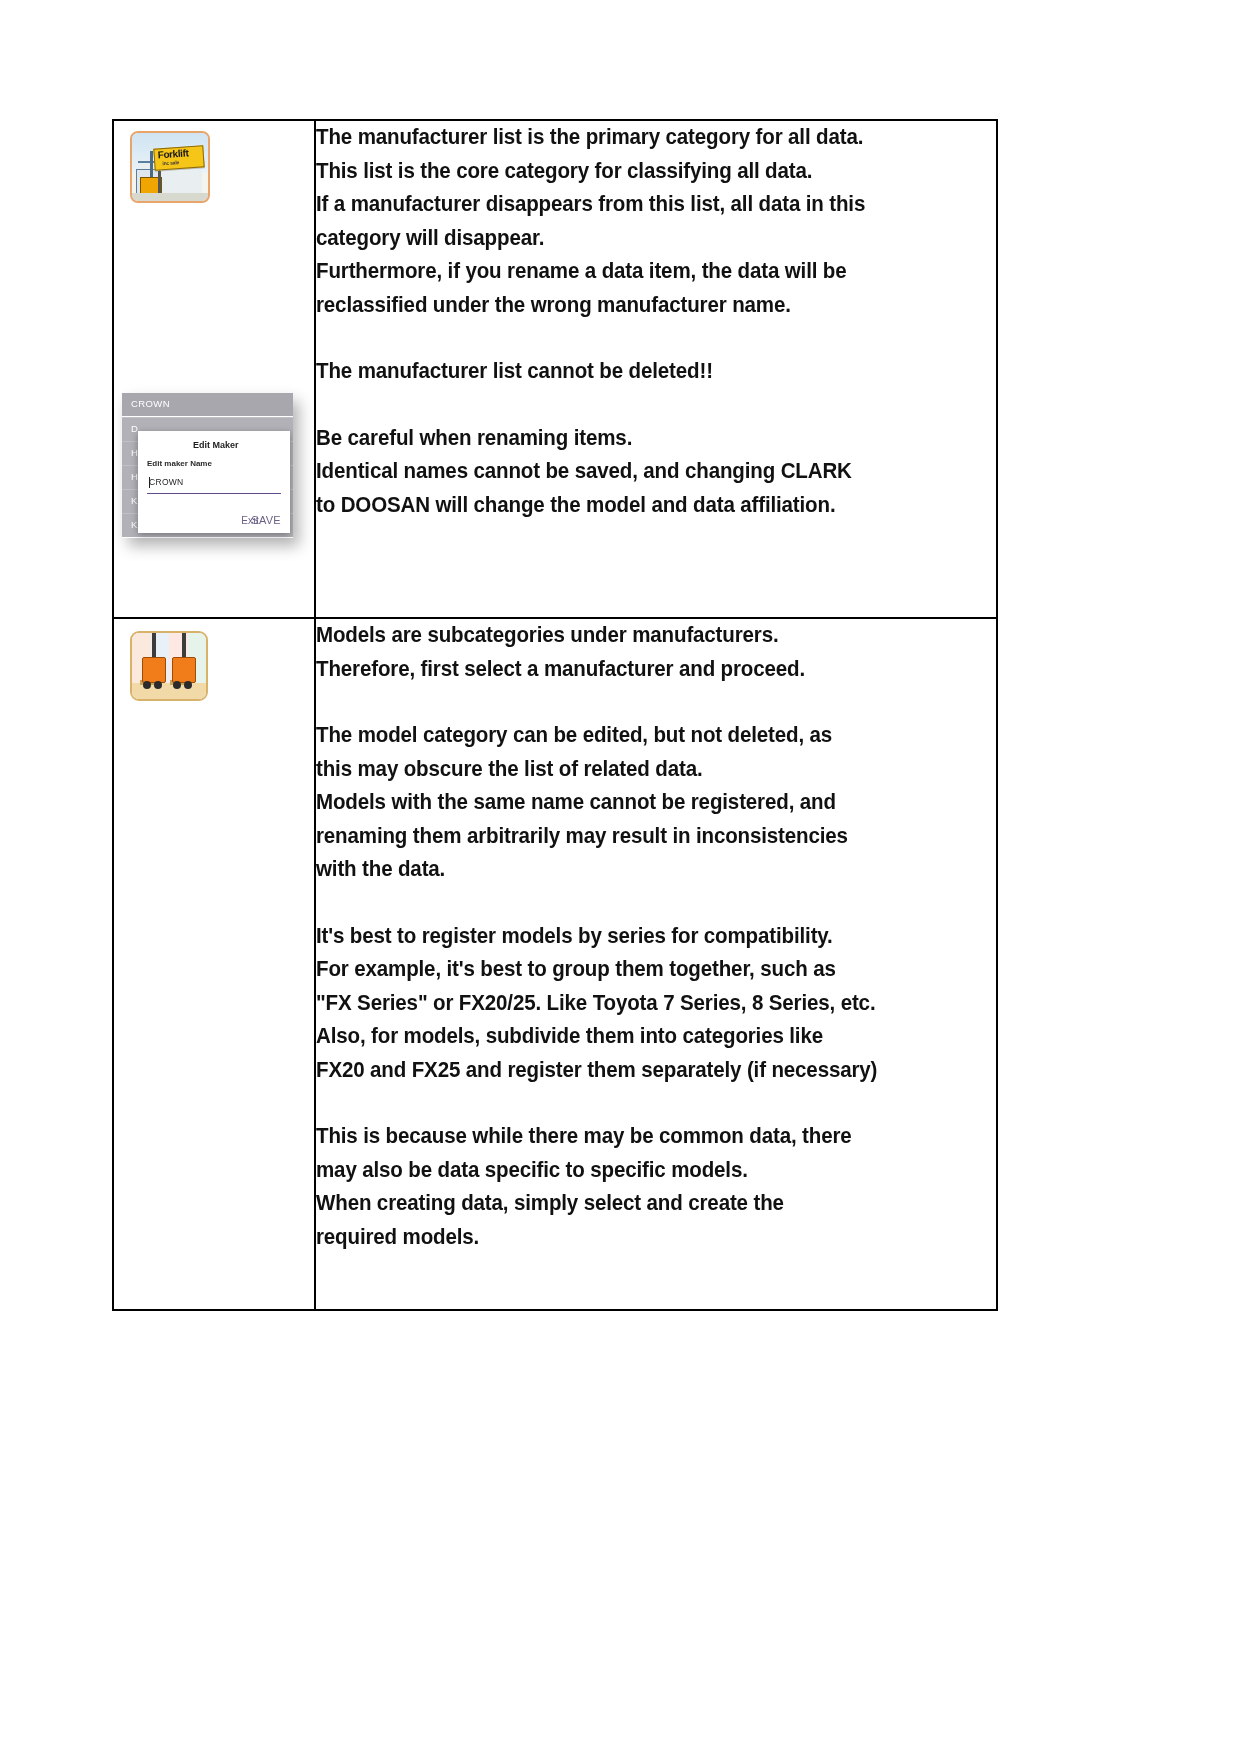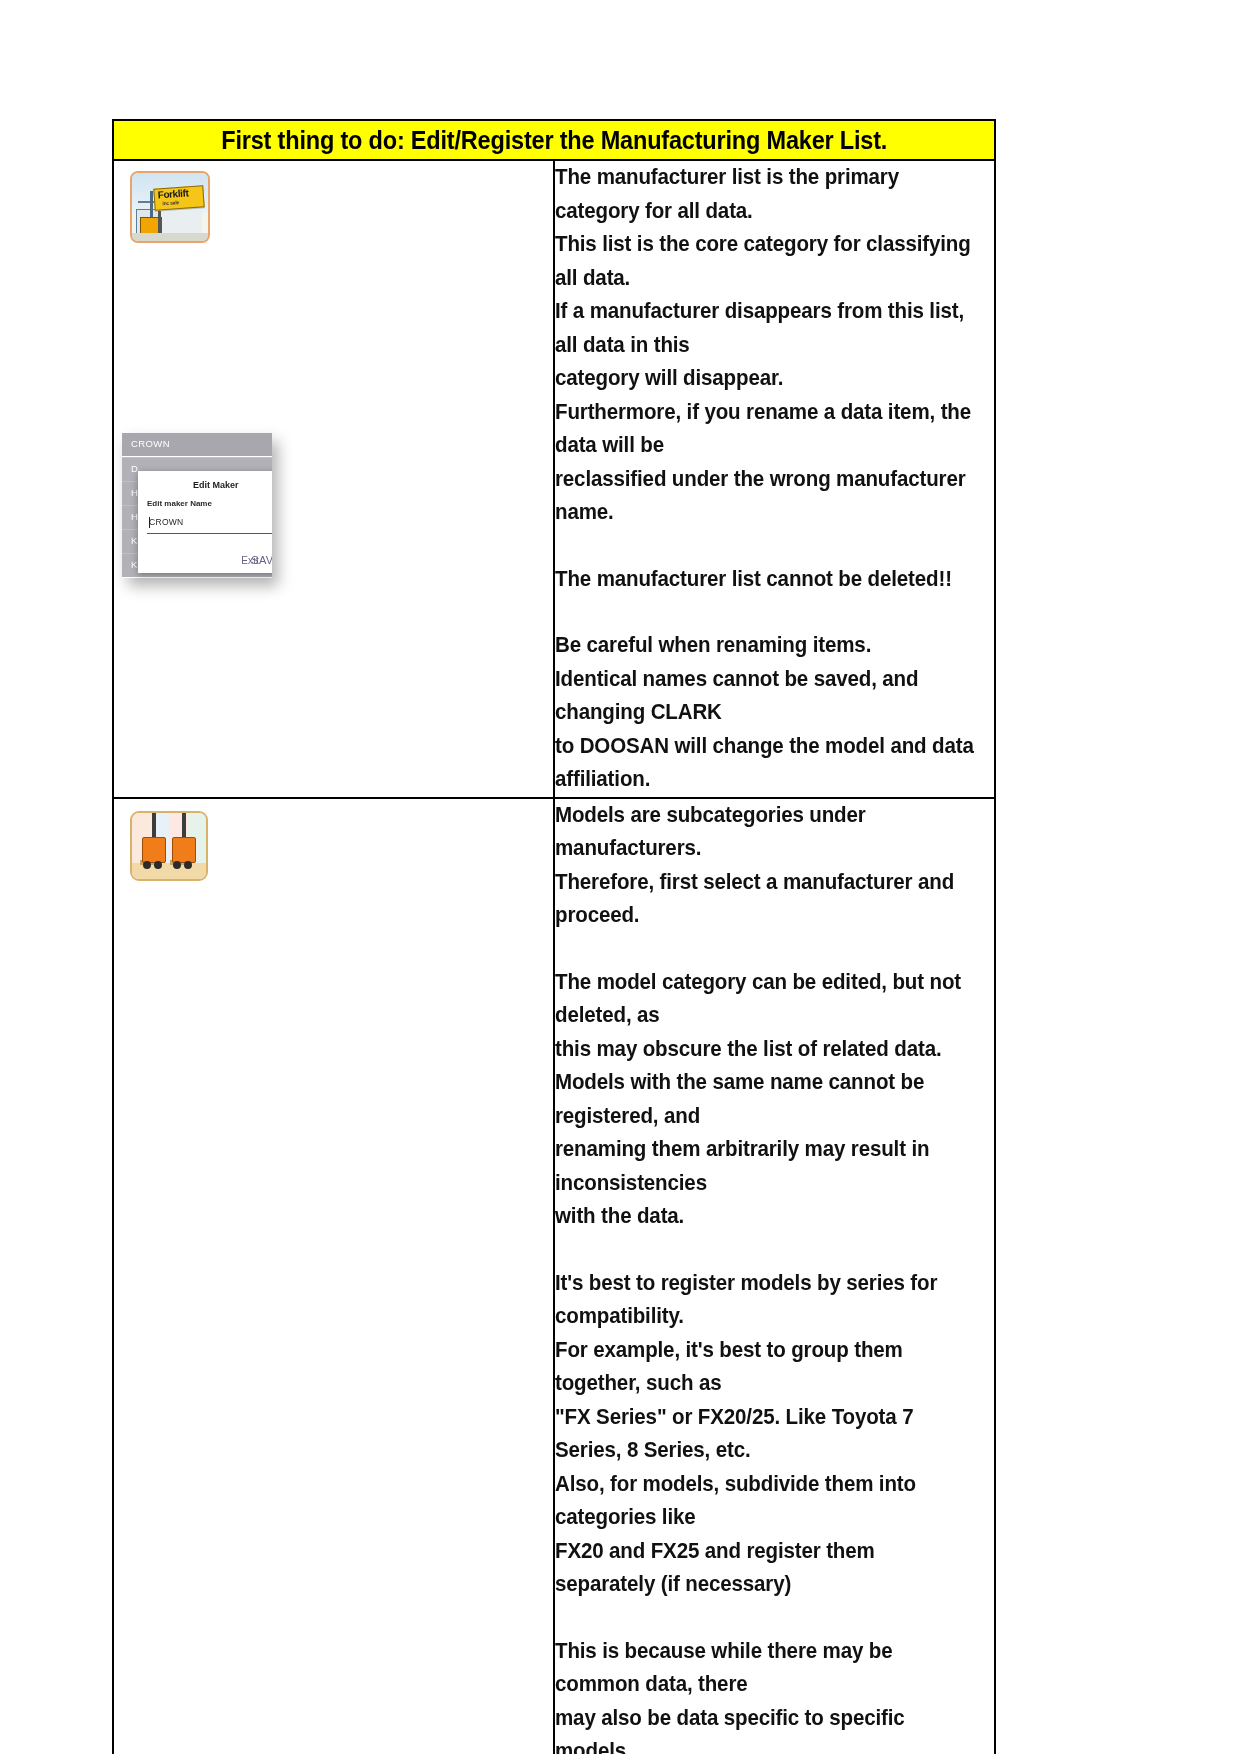--- a/index.html
+++ b/index.html
@@ -198,21 +198,21 @@
   .illo2 .pallet {
     position:absolute; bottom:14px; width:20px; height:5px; background:#caa35c;
   }
   .illo2 .palA { left:8px; } .illo2 .palB { left:38px; }
 
   
   .shot {
     position: absolute;
     left: 8px;
     top: 272px;
-    width: 150px;
+    width: 171px;
     height: 145px;
     box-shadow: 6px 8px 14px rgba(0,0,0,0.30);
     background: #ffffff;
     overflow: hidden;
   }
   .shot .list-head {
     position:absolute; left:0; top:0; width:100%; height:23px;
     background:#a9a7ae;
   }
   .shot .list-head span {
@@ -276,25 +276,20 @@
   }
 </style>
 </head>
 <body>
 
 <div class="page">
 
   <table class="doc-table">
 
     <tbody>
-        <tr>
-      <td colspan="2" class="banner">
-        <span class="banner-text">First thing to do: Edit/Register the Manufacturing Maker List.</span>
-      </td>
-    </tr>
 
     <tr>
 
       <td class="col-left media-cell">
 
         <div class="illo1">
           <div class="sky"></div>
           <div class="bldg"></div>
           <div class="bldg2"></div>
           <div class="pole"></div>

